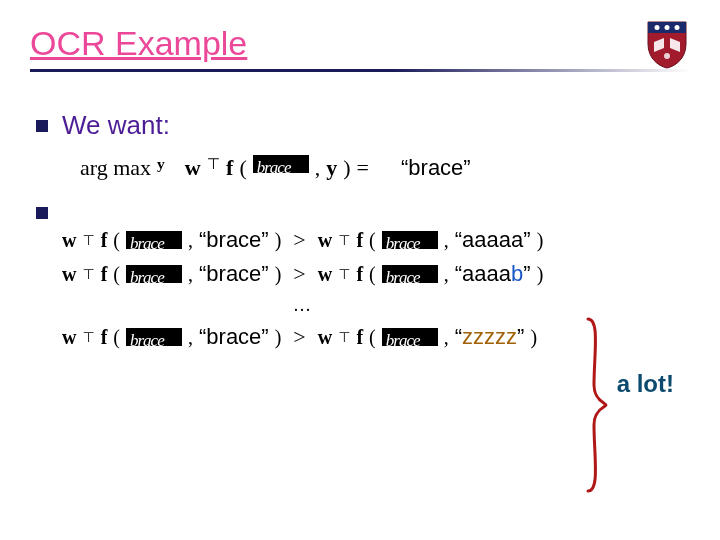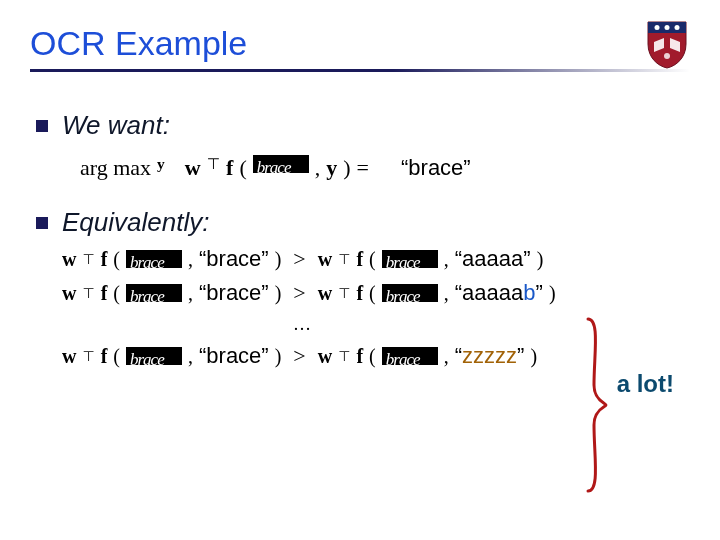--- a/index.html
+++ b/index.html
@@ -8,40 +8,41 @@
     height: 540px;
     background: #fff;
     font-family: "Trebuchet MS", "Verdana", sans-serif;
     color: #000;
     position: relative;
     overflow: hidden;
   }
   .title {
     font-size: 34px;
     font-weight: normal;
-    color: #1d4ed8;
+    color: #ec4899;
     padding: 24px 8px 6px 30px;
+    text-decoration: underline;
   }
   .title-underline {
     height: 3px;
     margin: 0 30px;
     background: linear-gradient(to right, #1a1a5a 0, #1a1a5a 55%, rgba(26,26,90,0) 100%);
   }
   .crest {
     position: absolute;
     top: 18px;
     right: 30px;
   }
   .body-area { padding: 20px 30px 0 30px; }
   .bullet-row { display: flex; align-items: center; gap: 14px; margin: 18px 0 8px 6px; }
   .bullet-sq {
     width: 12px; height: 12px;
     background: #1a1a5a;
   }
-  .bullet-text { font-size: 26px; color: #0f172a; font-style: italic; }
+  .bullet-text { font-size: 26px; color: #4c1d95; }
   .eq1 {
     display: flex;
     align-items: flex-start;
     gap: 6px;
     margin: 14px 0 10px 50px;
     font-family: "Times New Roman", serif;
     font-size: 22px;
   }
   .ineq-row {
     display: flex;
@@ -142,21 +143,20 @@
     <span>, </span>
     <span class="bold-y" style="font-weight:bold;">y</span>
     <span>)</span>
     <span> = </span>
     <span style="width:20px;display:inline-block"></span>
     <span class="word-label">“brace”</span>
   </div>
 
   <div class="bullet-row" style="margin-top:26px;">
     <div class="bullet-sq"></div>
-    <div class="bullet-text">Equivalently:</div>
   </div>
 
   <div class="ineq-row">
     <span class="wT">w</span>
       <span class="sup">⊤</span>
     <span class="fn">f</span>
     <span>(</span>
     <span class="imgbox">
         <span class="squiggle">brace</span>
       </span>
@@ -189,21 +189,21 @@
     <span>)</span>
     <span class="gt">&gt;</span>
     <span class="wT">w</span>
       <span class="sup">⊤</span>
     <span class="fn">f</span>
     <span>(</span>
     <span class="imgbox">
         <span class="squiggle">brace</span>
       </span>
     <span>, </span>
-    <span class="word-label"><span>“aaaaa</span><span class="colored-b">b</span><span>”</span></span>
+    <span class="word-label"><span>“aaaa</span><span class="colored-b">b</span><span>”</span></span>
     <span>)</span>
   </div>
 
   <div class="dots">…</div>
 
   <div class="ineq-row">
     <span class="wT">w</span>
       <span class="sup">⊤</span>
     <span class="fn">f</span>
     <span>(</span>

